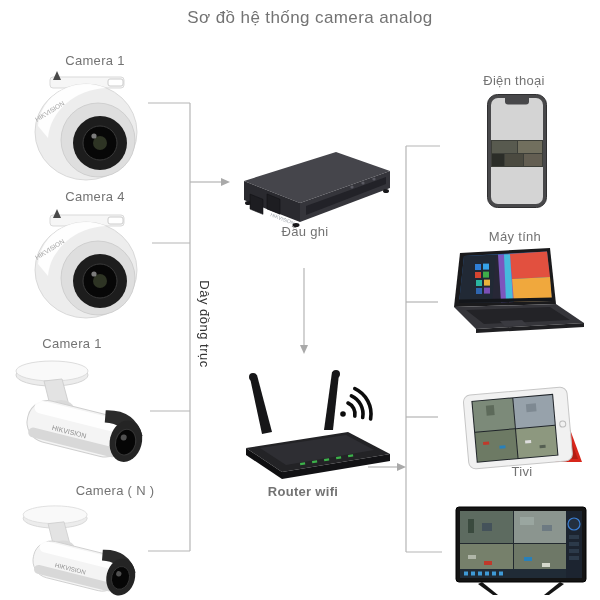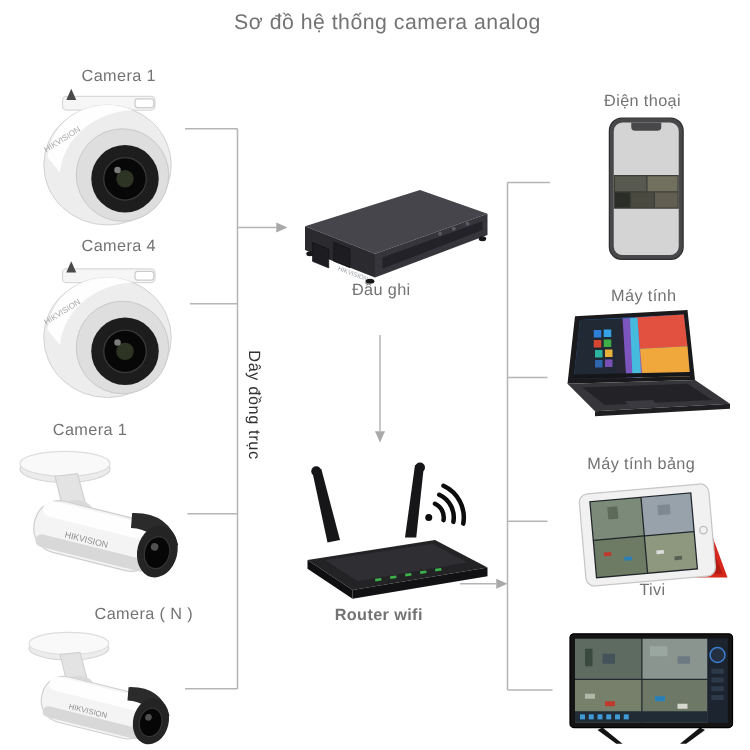--- a/index.html
+++ b/index.html
@@ -172,21 +172,20 @@
         <path d="M108,35 A12,12 0 0 1 114.8,48.1"></path>
         <path d="M111.4,27.8 A20,20 0 0 1 122.7,49.5"></path>
         <path d="M114.8,20.6 A28,28 0 0 1 130.6,50.9"></path>
       </g>
     </g>
   </svg>
   <div class="lbl" style="left:303px;top:484px;font-weight:bold;">Router wifi</div>
 
   <div class="lbl" style="left:514px;top:73px;">Điện thoại</div>
   <div class="lbl" style="left:515px;top:229px;">Máy tính</div>
-  <div class="lbl" style="left:513px;top:363px;">Máy tính bảng</div>
   <div class="lbl" style="left:522px;top:464px;">Tivi</div>
 
   <svg style="left:486px;top:93px;" width="62" height="116" viewBox="0 0 62 116">
     <rect x="1.5" y="1.5" width="59" height="113" rx="10" fill="#48484a" stroke="#2f2f31"></rect>
     <rect x="5" y="5" width="52" height="106" rx="7" fill="#d4d4d4"></rect>
     <path d="M19,5 h24 v3.5 a3,3 0 0 1 -3,3 h-18 a3,3 0 0 1 -3,-3 z" fill="#48484a"></path>
     <g>
       <rect x="5" y="47" width="52" height="27" fill="#3c3e38"></rect>
       <rect x="6" y="48" width="25" height="12" fill="#585a4f"></rect>
       <rect x="32" y="48" width="24" height="12" fill="#716f5e"></rect>

